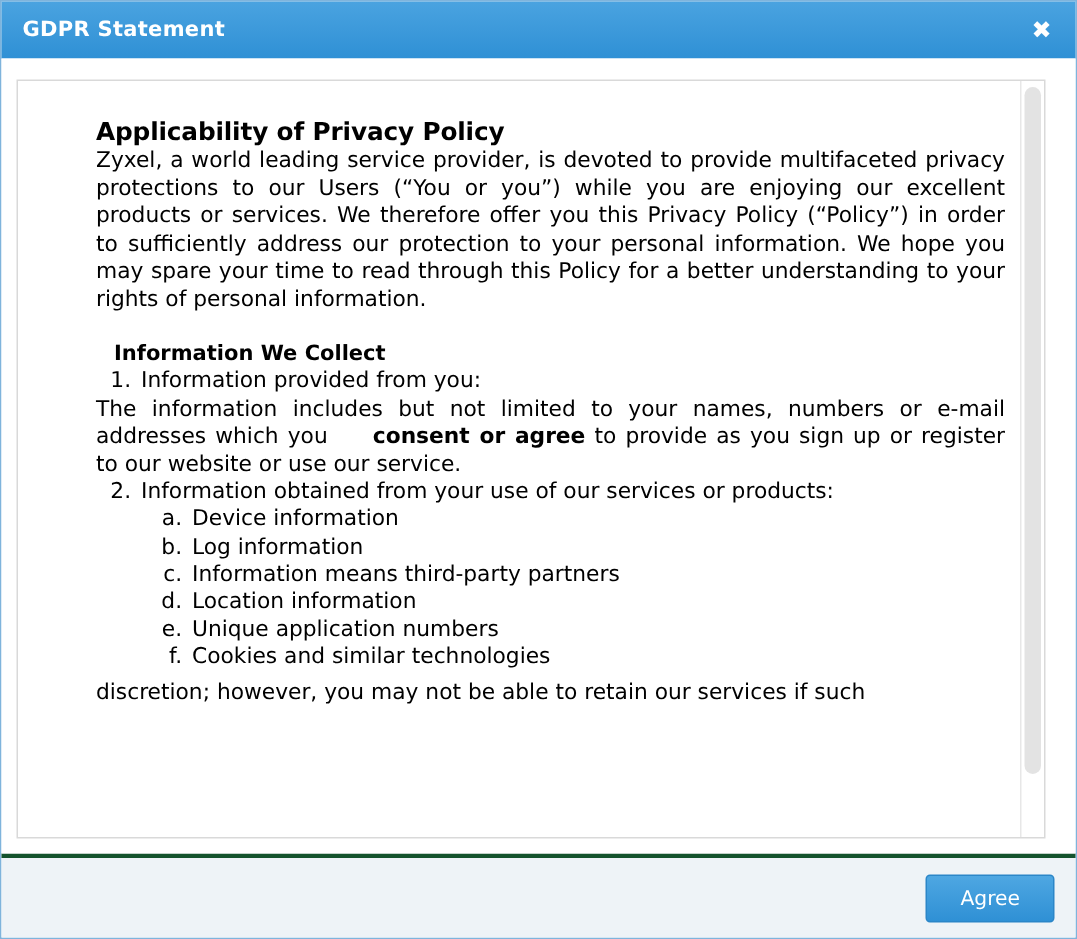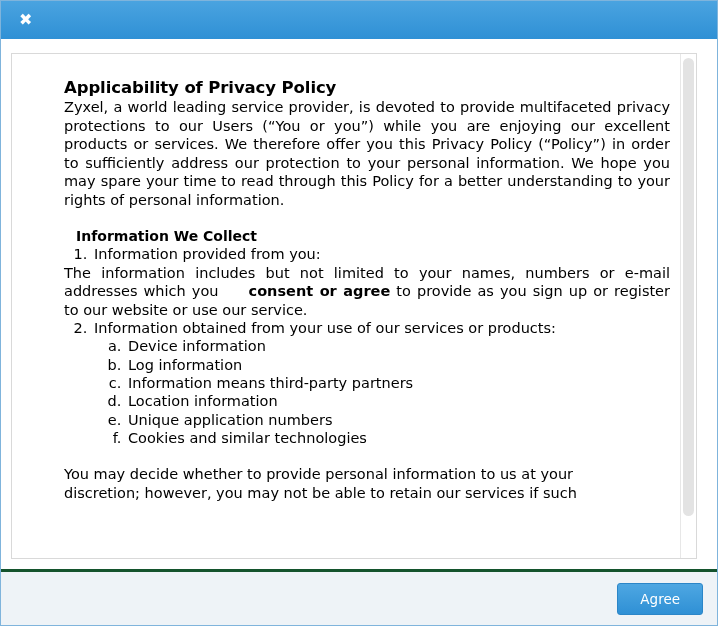--- a/index.html
+++ b/index.html
@@ -127,21 +127,21 @@
     margin: 0;
     padding-left: 28px;
     font-size: 14.5px;
     line-height: 1.26;
   }
   ol.numlist > li {
     margin: 0;
     padding-left: 2px;
   }
   ol.alphalist {
-    margin: 0 0 12px 0;
+    margin: 0 0 0 0;
     padding-left: 62px;
     font-size: 14.5px;
     line-height: 1.26;
     list-style-type: lower-alpha;
   }
   ol.alphalist > li {
     margin: 0;
     padding-left: 2px;
   }
   .indent-para {
@@ -181,20 +181,21 @@
     cursor: pointer;
     font-family: "DejaVu Sans", sans-serif;
   }
 </style>
 </head>
 <body>
 
 <div class="dialog">
 
   <div class="titlebar">
+    <span class="title">GDPR Statement</span>
     <span class="close-icon">✖</span>
   </div>
 
   <div class="body-area">
     <div class="content-frame">
 
       <div class="scroll-content">
 
         <h2 class="section">Applicability of Privacy Policy</h2>
         <p class="para">Zyxel, a world leading service provider, is devoted to provide multifaceted privacy protections to our Users (“You or you”) while you are enjoying our excellent products or services. We therefore offer you this Privacy Policy (“Policy”) in order to sufficiently address our protection to your personal information. We hope you may spare your time to read through this Policy for a better understanding to your rights of personal information.</p>
@@ -217,21 +218,20 @@
           <li>Device information</li>
           <li>Log information</li>
           <li>Information means third-party partners</li>
           <li>Location information</li>
           <li>Unique application numbers</li>
           <li>Cookies and similar technologies</li>
         </ol>
 
         <div class="spacer-sm"></div>
 
-        <p class="para">You may decide whether to provide personal information to us at your</p>
         <p class="para clipped">discretion; however, you may not be able to retain our services if such</p>
 
       </div>
 
       <div class="scrollbar">
         <div class="scrollbar-thumb"></div>
       </div>
 
     </div>
   </div>

